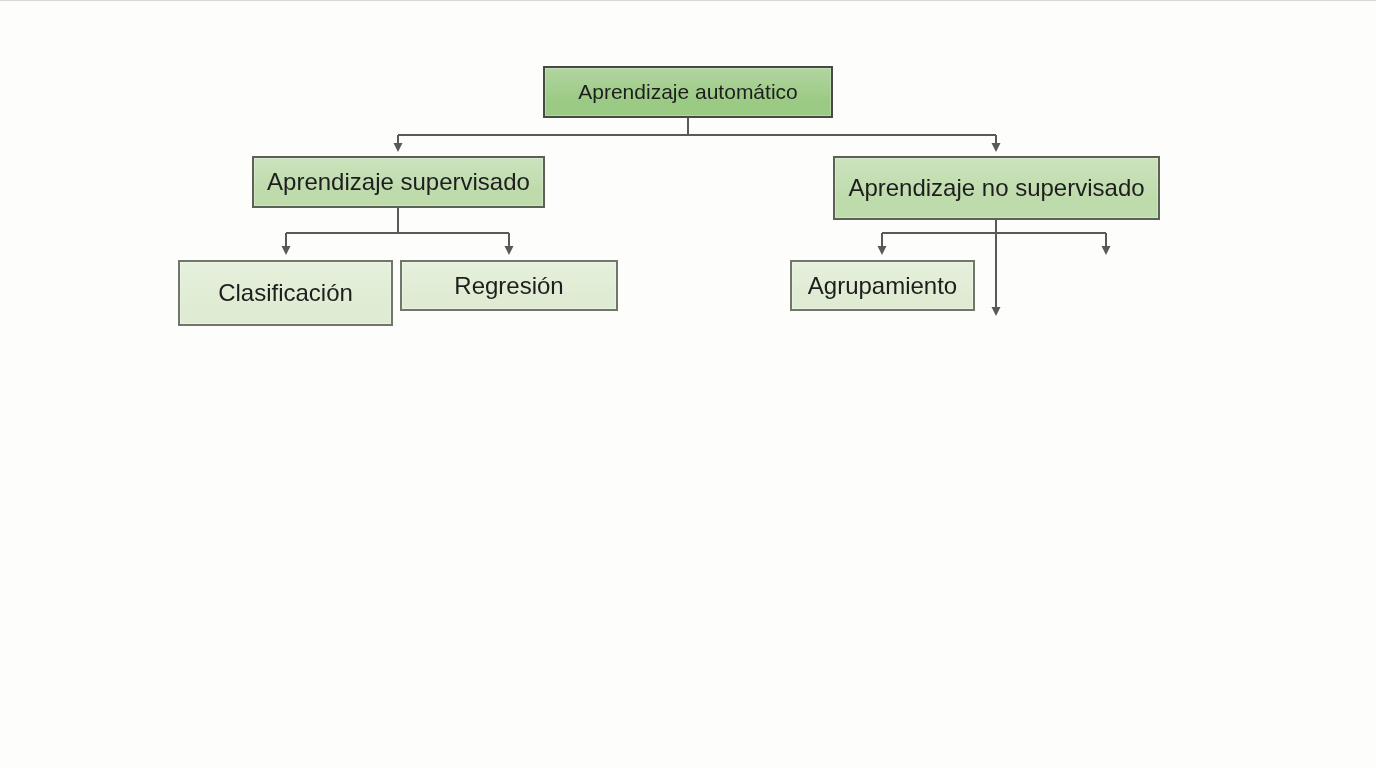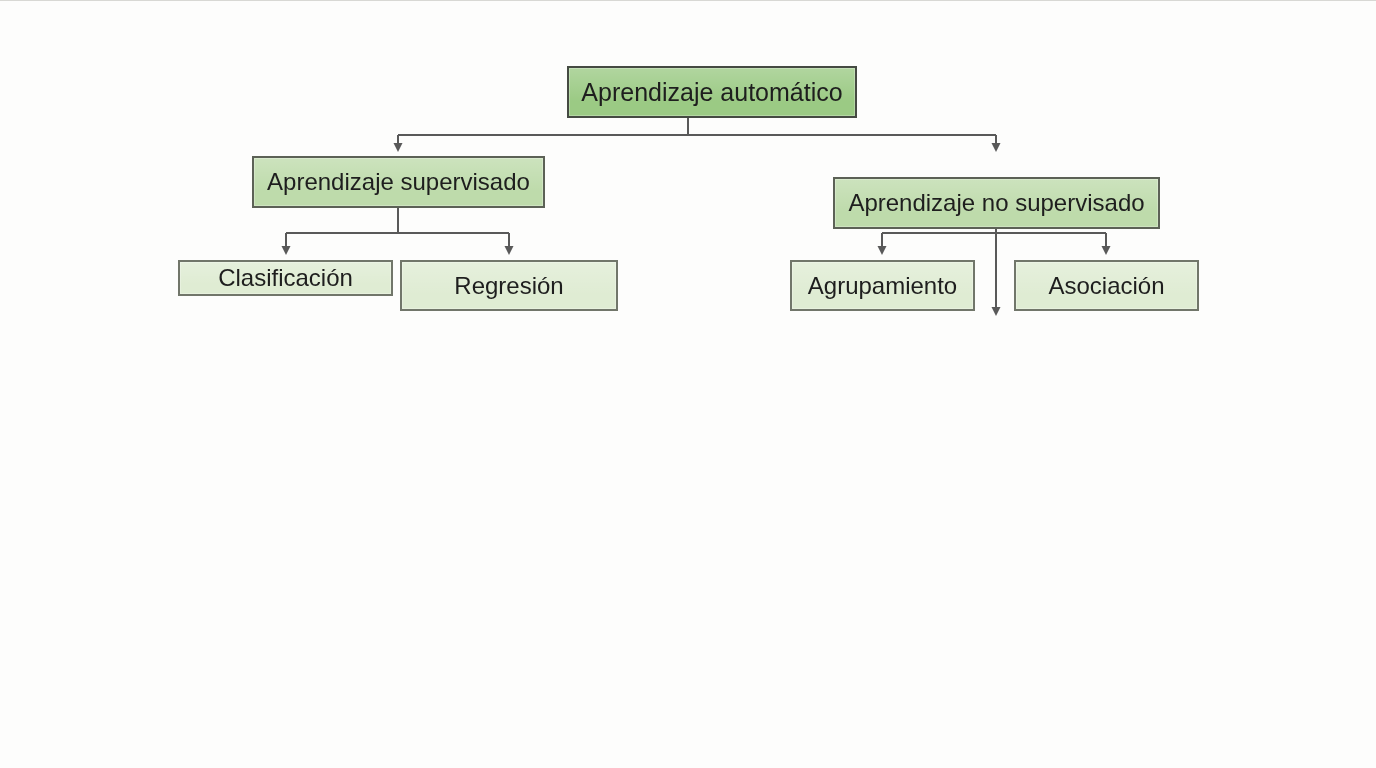--- a/index.html
+++ b/index.html
@@ -44,22 +44,21 @@
     font-size: 24px;
     color: var(--text, #1e1e1e);
     text-align: center;
     white-space: nowrap;
     background-image: linear-gradient(180deg, rgba(255,255,255,0.22), rgba(255,255,255,0) 70%);
     box-shadow: 0 0 0 1px rgba(255,255,255,0.25) inset;
   }
   .node.root {
     background-color: var(--root-fill, #9bca84);
     border: 2px solid var(--root-border, #454a42);
-    font-size: 25px;
-    margin-left: 24px;
+    font-size: 21px;
   }
   .node.branch {
     background-color: var(--branch-fill, #bedbab);
     border: 2px solid var(--branch-border, #5c6156);
   }
   .node.leaf {
     background-color: var(--leaf-fill, #dfecd3);
     border: 2px solid var(--leaf-border, #71766a);
   }
 </style>
@@ -98,34 +97,31 @@
   </svg>
 
   <div class="node root" style="left:543px; top:65px; width:290px; height:52px;">
     <span>Aprendizaje automático</span>
   </div>
 
   <div class="node branch" style="left:252px; top:155px; width:293px; height:52px;">
     <span>Aprendizaje supervisado</span>
   </div>
 
-  <div class="node branch" style="left:833px; top:155px; width:327px; height:52px;margin-top:21px;">
+  <div class="node branch" style="left:833px; top:155px; width:327px; height:64px;">
     <span>Aprendizaje no supervisado</span>
   </div>
 
-  <div class="node leaf" style="left:178px; top:259px; width:215px; height:36px;">
+  <div class="node leaf" style="left:178px; top:259px; width:215px; height:66px;">
     <span>Clasificación</span>
   </div>
 
   <div class="node leaf" style="left:400px; top:259px; width:218px; height:51px;">
     <span>Regresión</span>
   </div>
 
   <div class="node leaf" style="left:790px; top:259px; width:185px; height:51px;justify-content:center;">
     <span>Agrupamiento</span>
   </div>
 
-  <div class="node leaf" style="left:1014px; top:259px; width:185px; height:51px;">
-    <span>Asociación</span>
-  </div>
 
 
 </div>
 
 </body></html>

